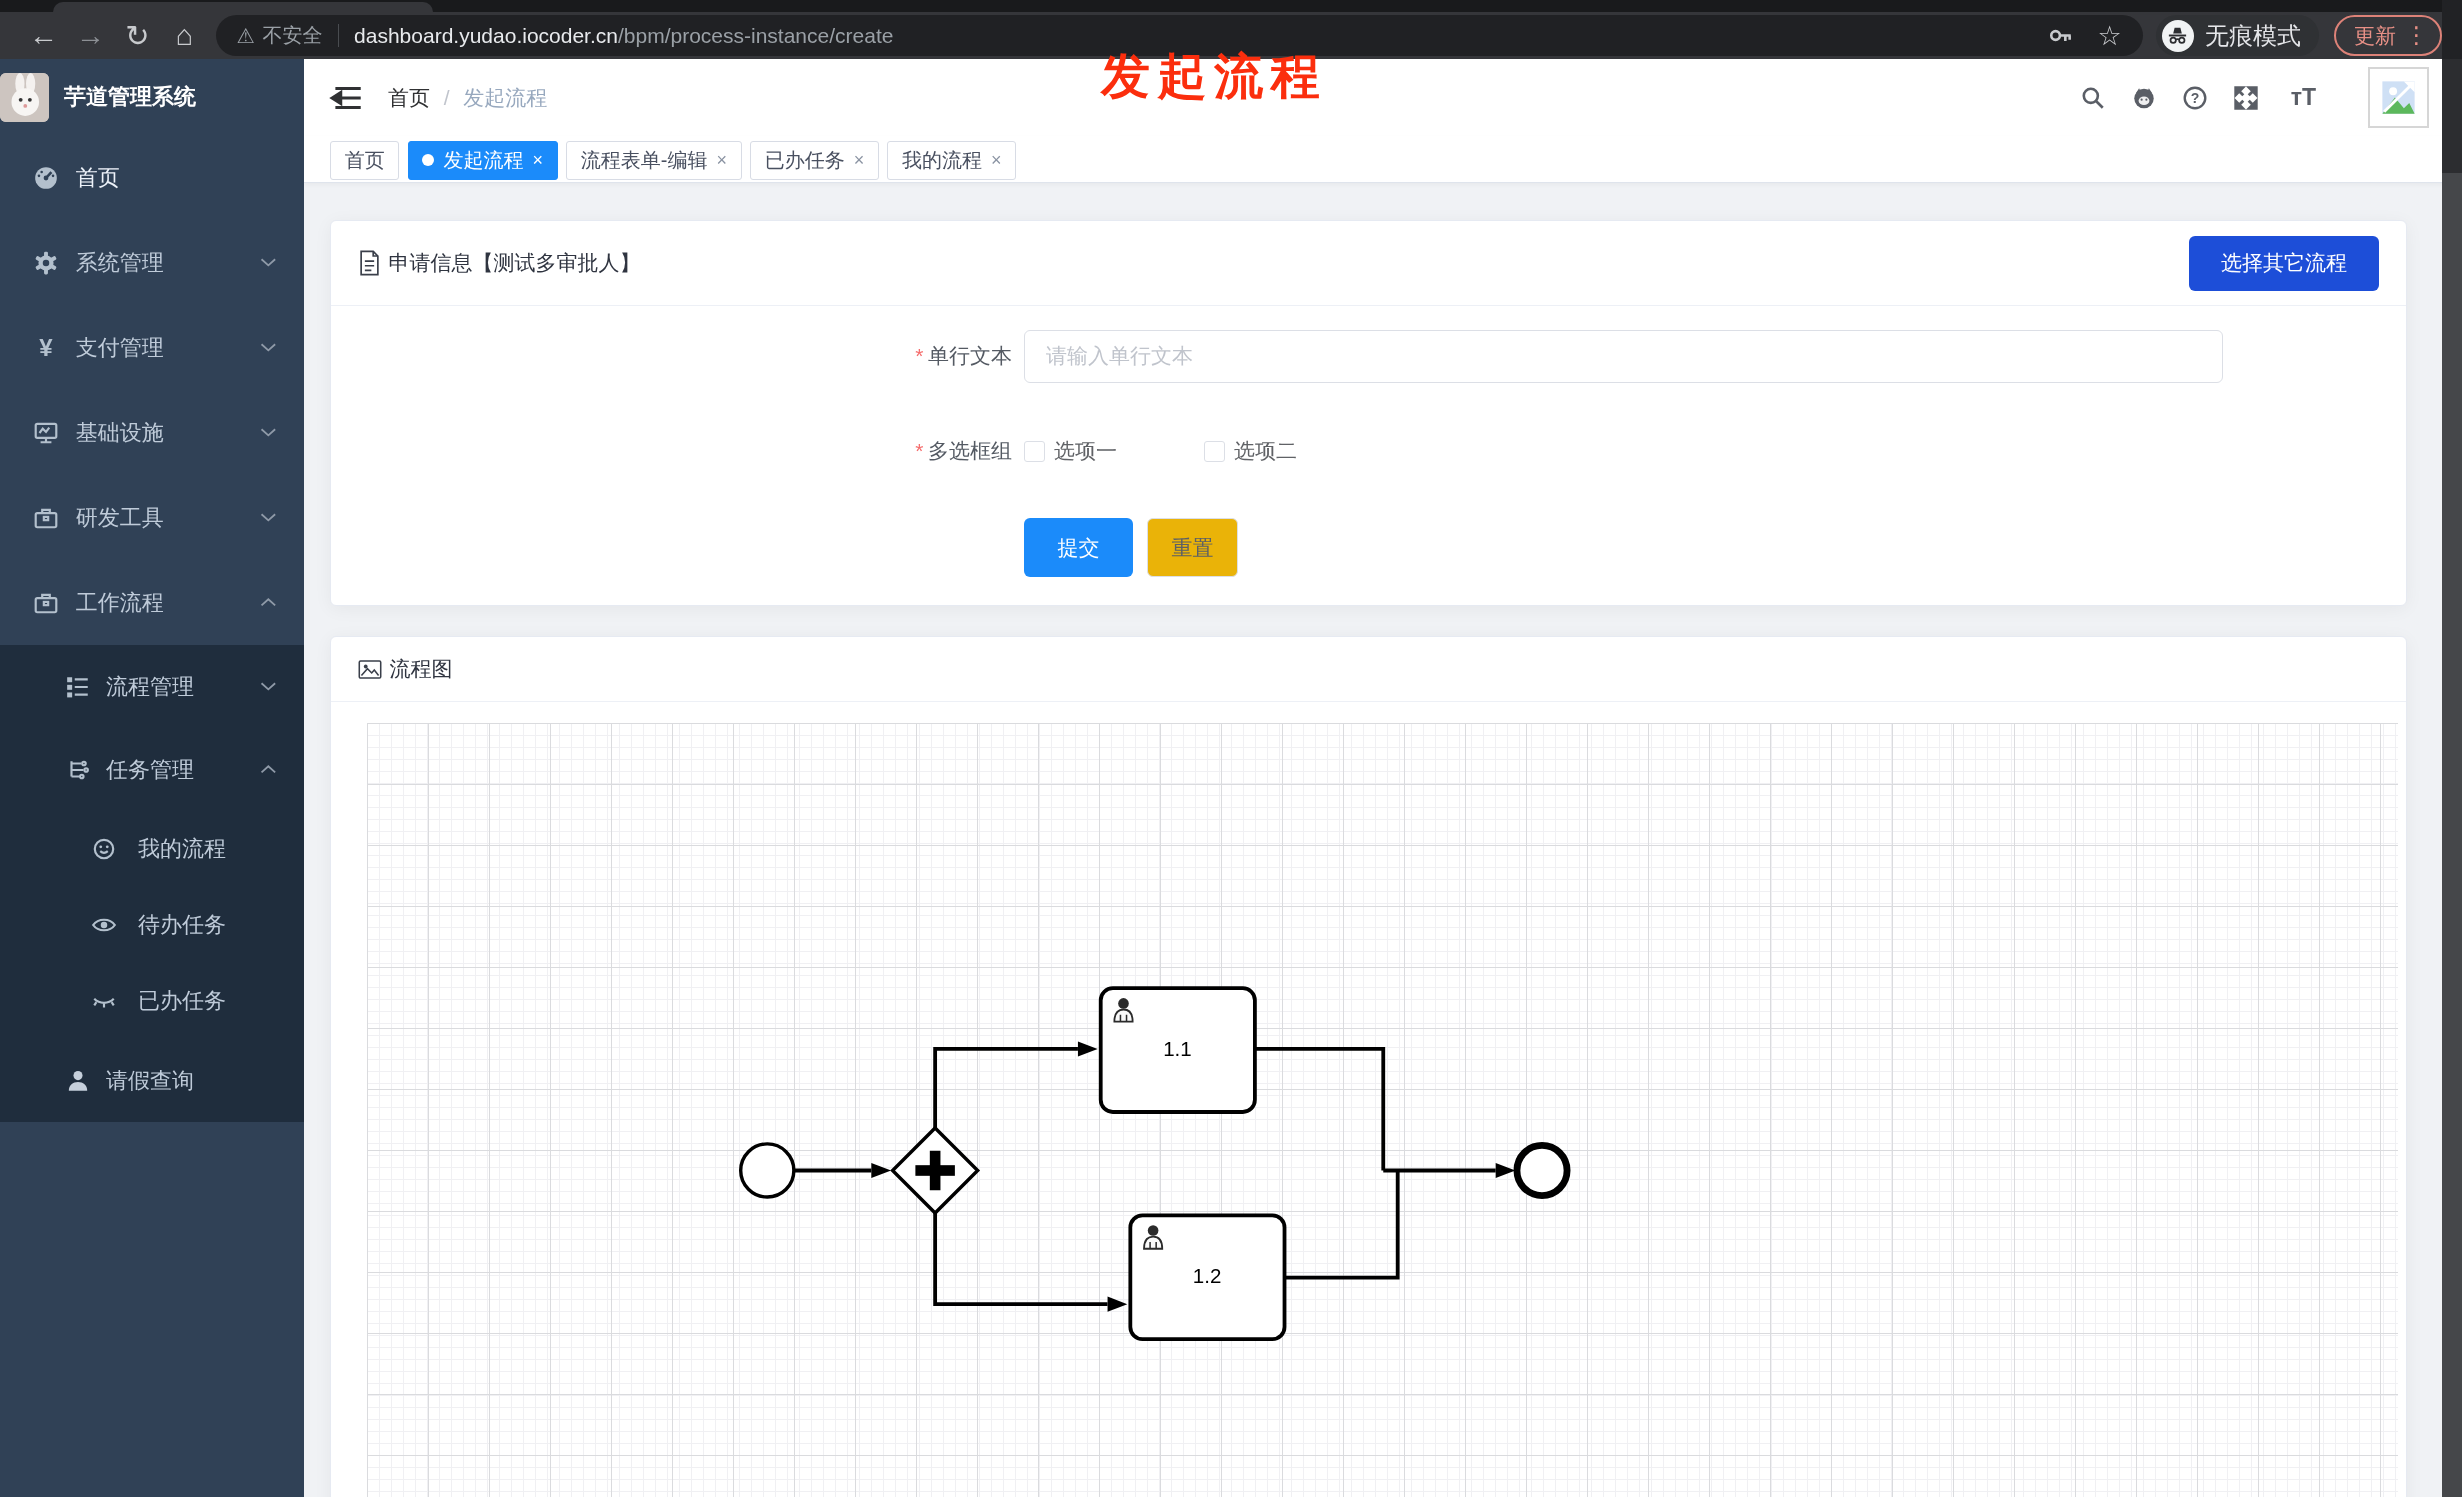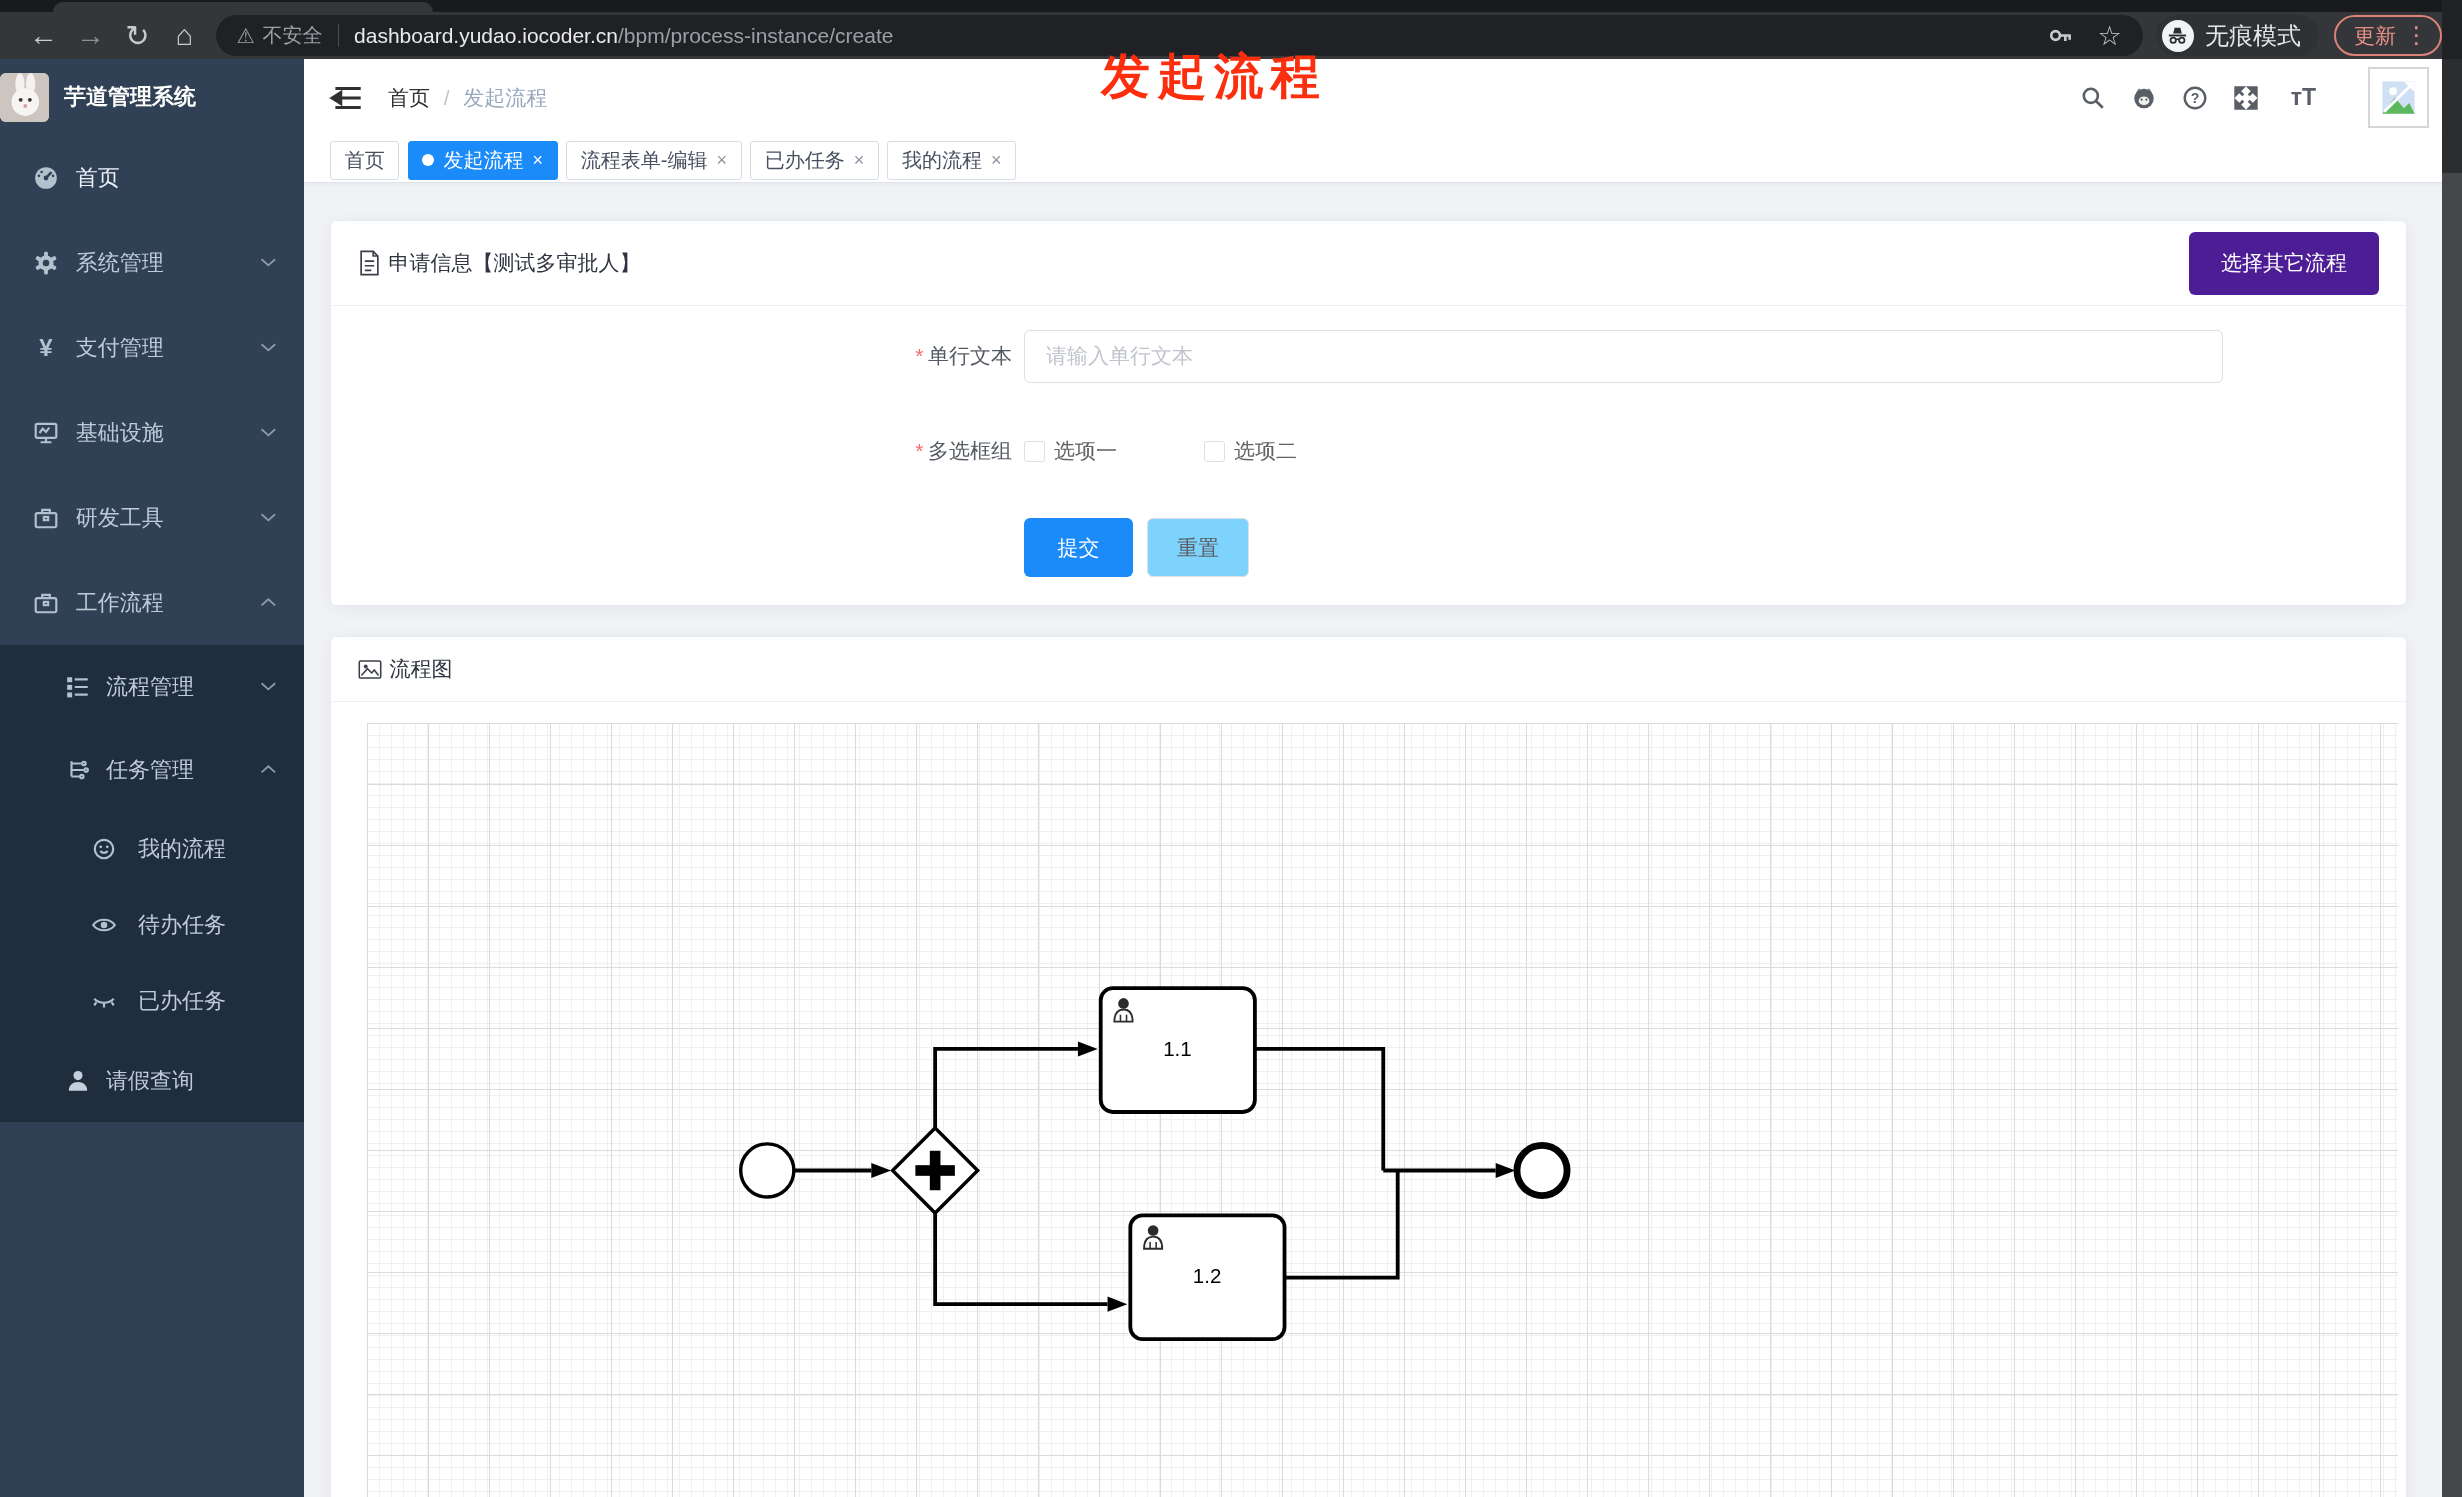--- a/index.html
+++ b/index.html
@@ -76,36 +76,36 @@
   .dot { width:12px; height:12px; border-radius:50%; background:#fff; }
 
   
   .card { position:absolute; left:26px; width:2077px; background:#fff; border:1.5px solid #e6eaf2; border-radius:6px; box-shadow:0 3px 18px rgba(0,0,0,.05); }
   .card1 { top:161px; height:386px; }
   .card2 { top:577px; height:1063px; }
   .card-hd { display:flex; align-items:center; padding:0 27px; border-bottom:1.5px solid #edf0f6; }
   .card1 .card-hd { height:85px; }
   .card2 .card-hd { height:65px; }
   .card-title { font-size:21px; color:#2f3440; margin-left:7.6px; }
-  .choose-btn { margin-left:auto; width:190px; height:63px; background:#4c1d95; color:#fff; font-size:21px; border:none; border-radius:6px; cursor:pointer; }
+  .choose-btn { margin-left:auto; width:190px; height:55px; background:#1d4ed8; color:#fff; font-size:21px; border:none; border-radius:6px; cursor:pointer; }
 
   .form-body { position:relative; height:298px; }
   .f-label { position:absolute; left:365px; width:316px; display:flex; justify-content:flex-end; align-items:center; font-size:21px; color:#545a63; font-weight:500; }
   .req { color:#f56c6c; margin-right:4.6px; font-size:21px; }
   .f-label.row1 { top:23.5px; height:53px; }
   .f-label.row2 { top:122px; height:46px; }
   .text-input { position:absolute; left:693px; top:23.5px; width:1199px; height:53px; border:1.5px solid #dcdfe6; border-radius:6px; font-size:21px; color:#606266; padding:12px 21px; outline:none; font-family:inherit; }
   .text-input::placeholder { color:#c0c4cc; }
   .cbrow { position:absolute; left:693px; top:122px; height:46px; display:flex; align-items:center; }
   .cbox { width:21px; height:21px; border:1.5px solid #dcdfe6; border-radius:3px; background:#fff; cursor:pointer; }
   .cb-lbl { font-size:21px; color:#606266; margin-left:9px; cursor:pointer; }
   .cb-gap { width:87px; }
   .btnrow { position:absolute; left:693px; top:212px; display:flex; gap:14px;justify-content:space-between; }
   .submit-btn { width:109px; height:59px; background:#1b8bfa; border:none; border-radius:6px; color:#fff; font-size:21px; cursor:pointer; }
-  .reset-btn { width:102px; height:59px; background:#7dd3fc; border:1.5px solid #dcdfe6; border-radius:6px; color:#5c6066; font-size:21px; cursor:pointer; }
+  .reset-btn { width:91px; height:59px; background:#eab308; border:1.5px solid #dcdfe6; border-radius:6px; color:#5c6066; font-size:21px; cursor:pointer; }
 
   
   .diagram-body { position:relative; height:975px; padding:20.5px 7.6px 0 36px; }
   .bpmn-grid { position:relative; width:2031px; height:955px; background-color:#fff;
     background-image:
       linear-gradient(#dadbde 0.8px, transparent 0.8px),
       linear-gradient(90deg,#dadbde 0.8px, transparent 0.8px),
       linear-gradient(#f0f0f3 0.8px, transparent 0.8px),
       linear-gradient(90deg,#f0f0f3 0.8px, transparent 0.8px);
     background-size:61px 61px,61px 61px,12px 12px,12px 12px; }

